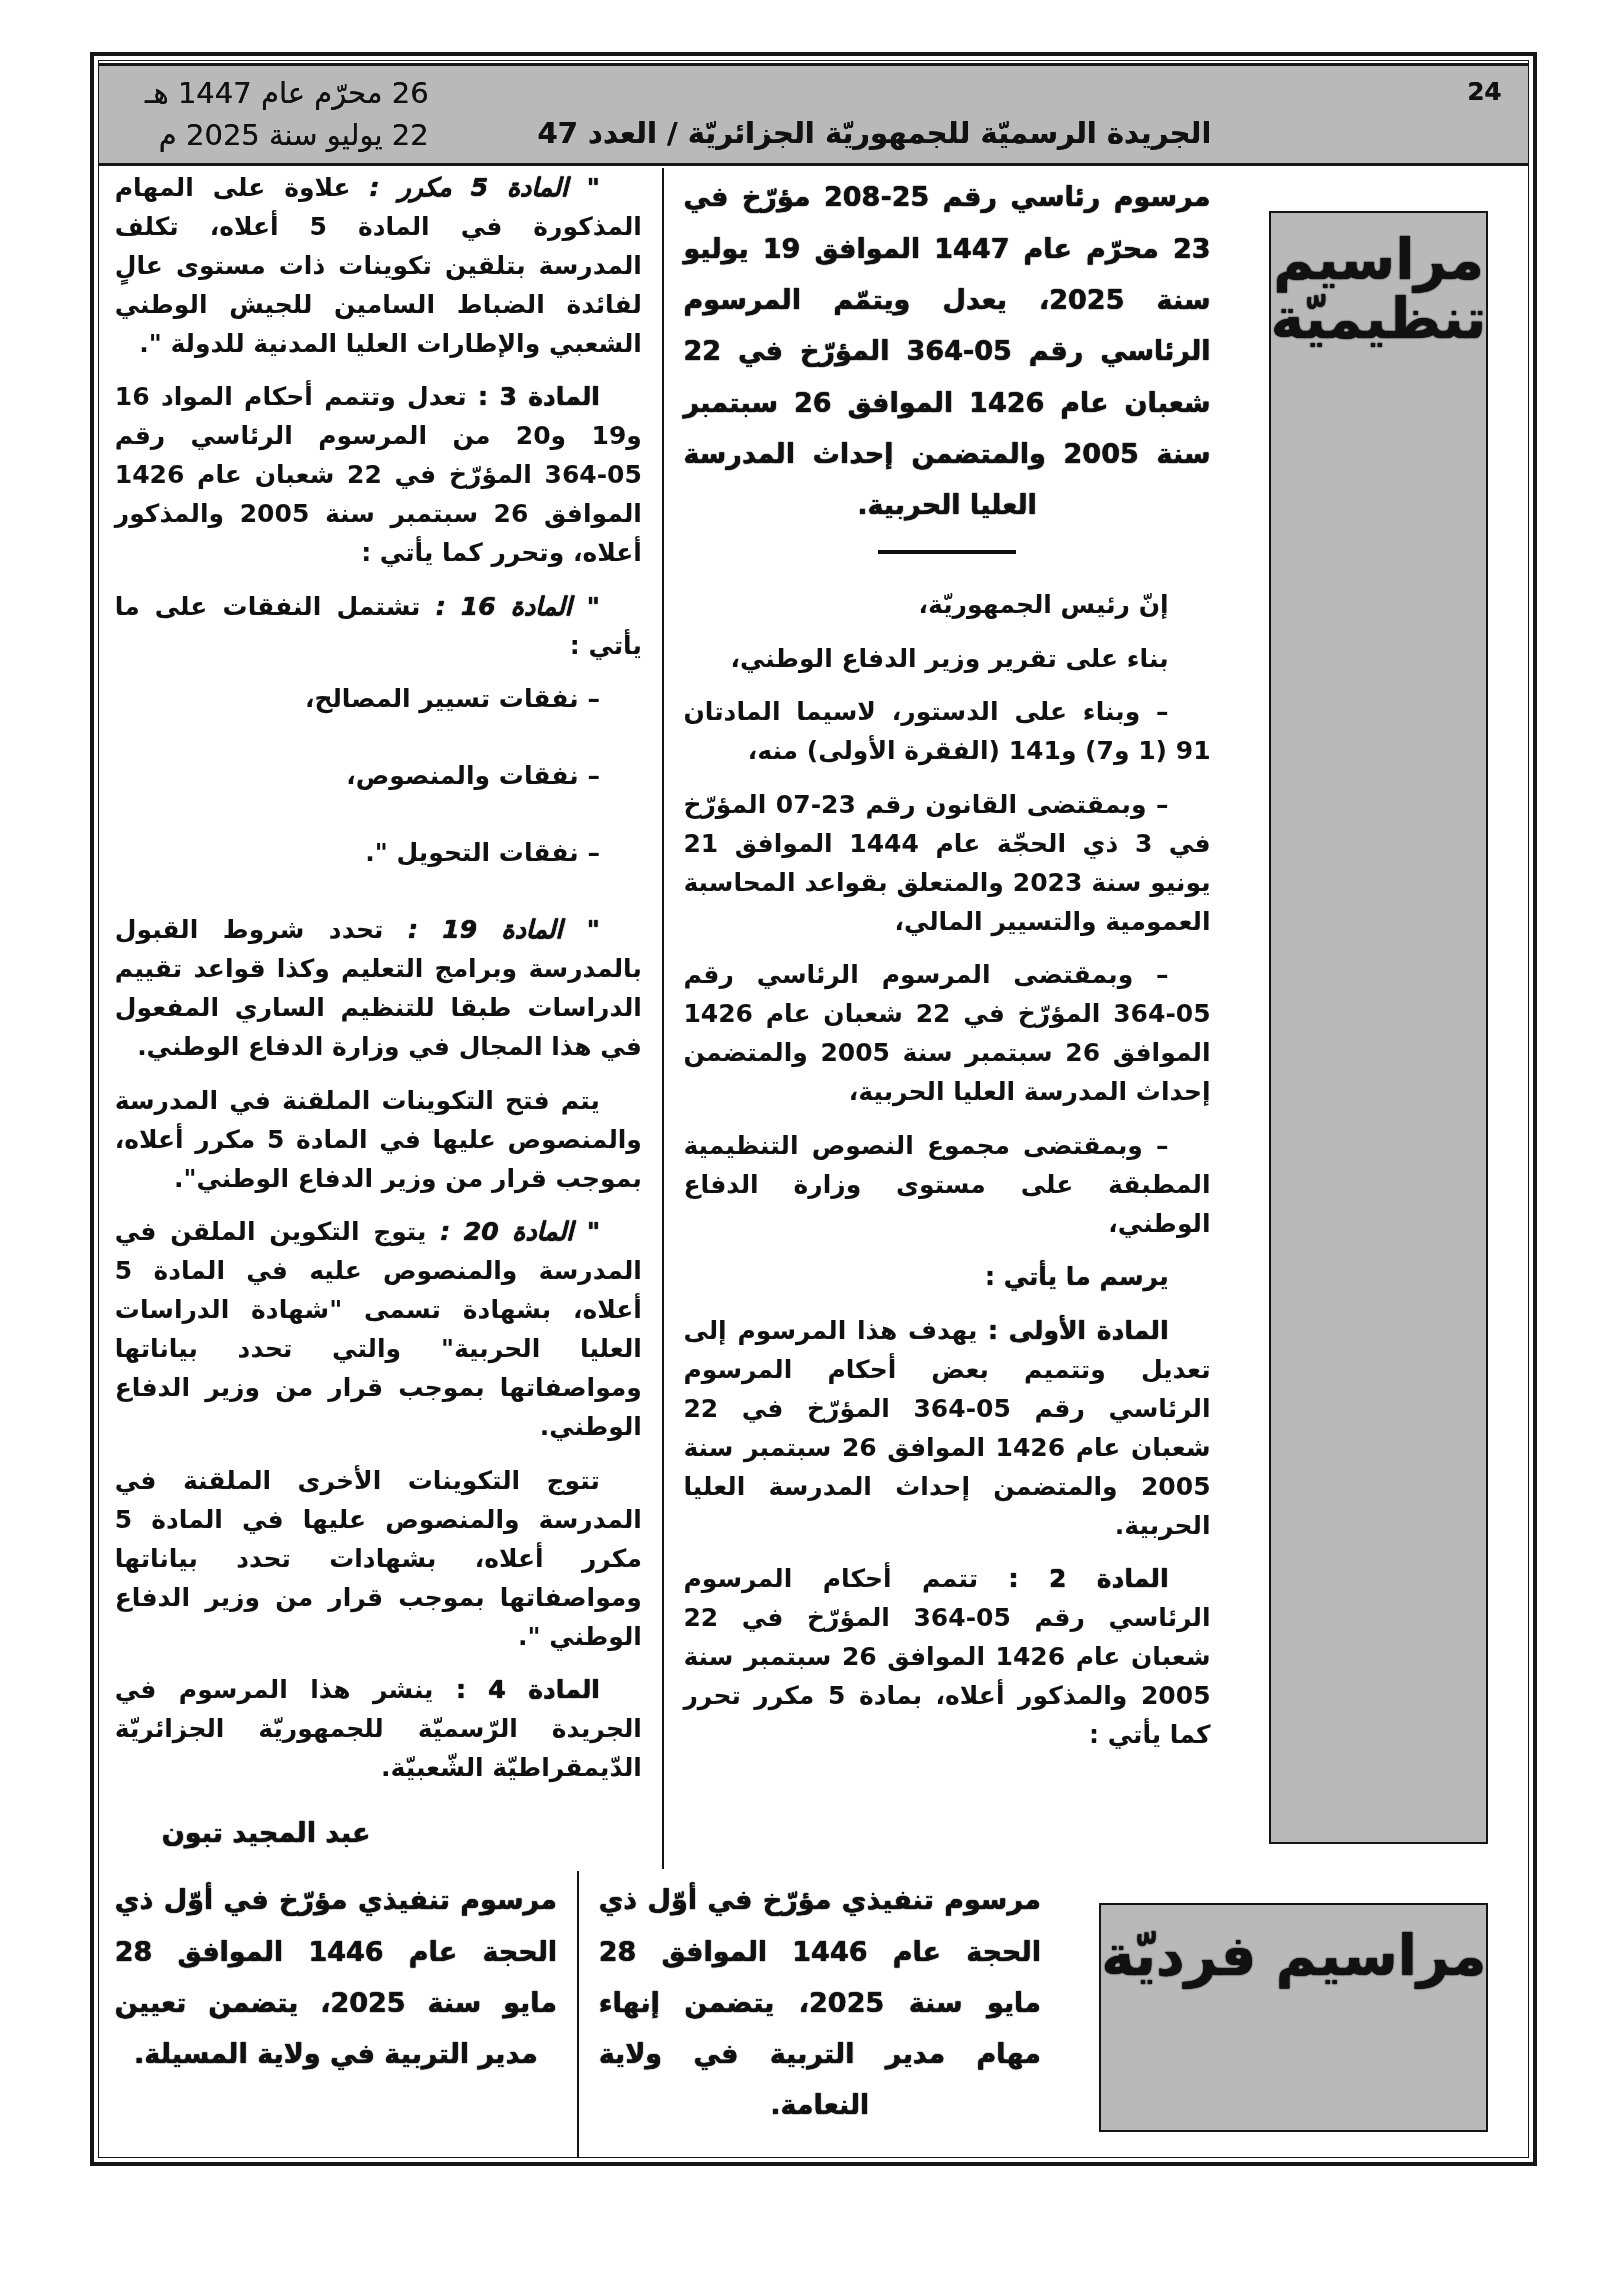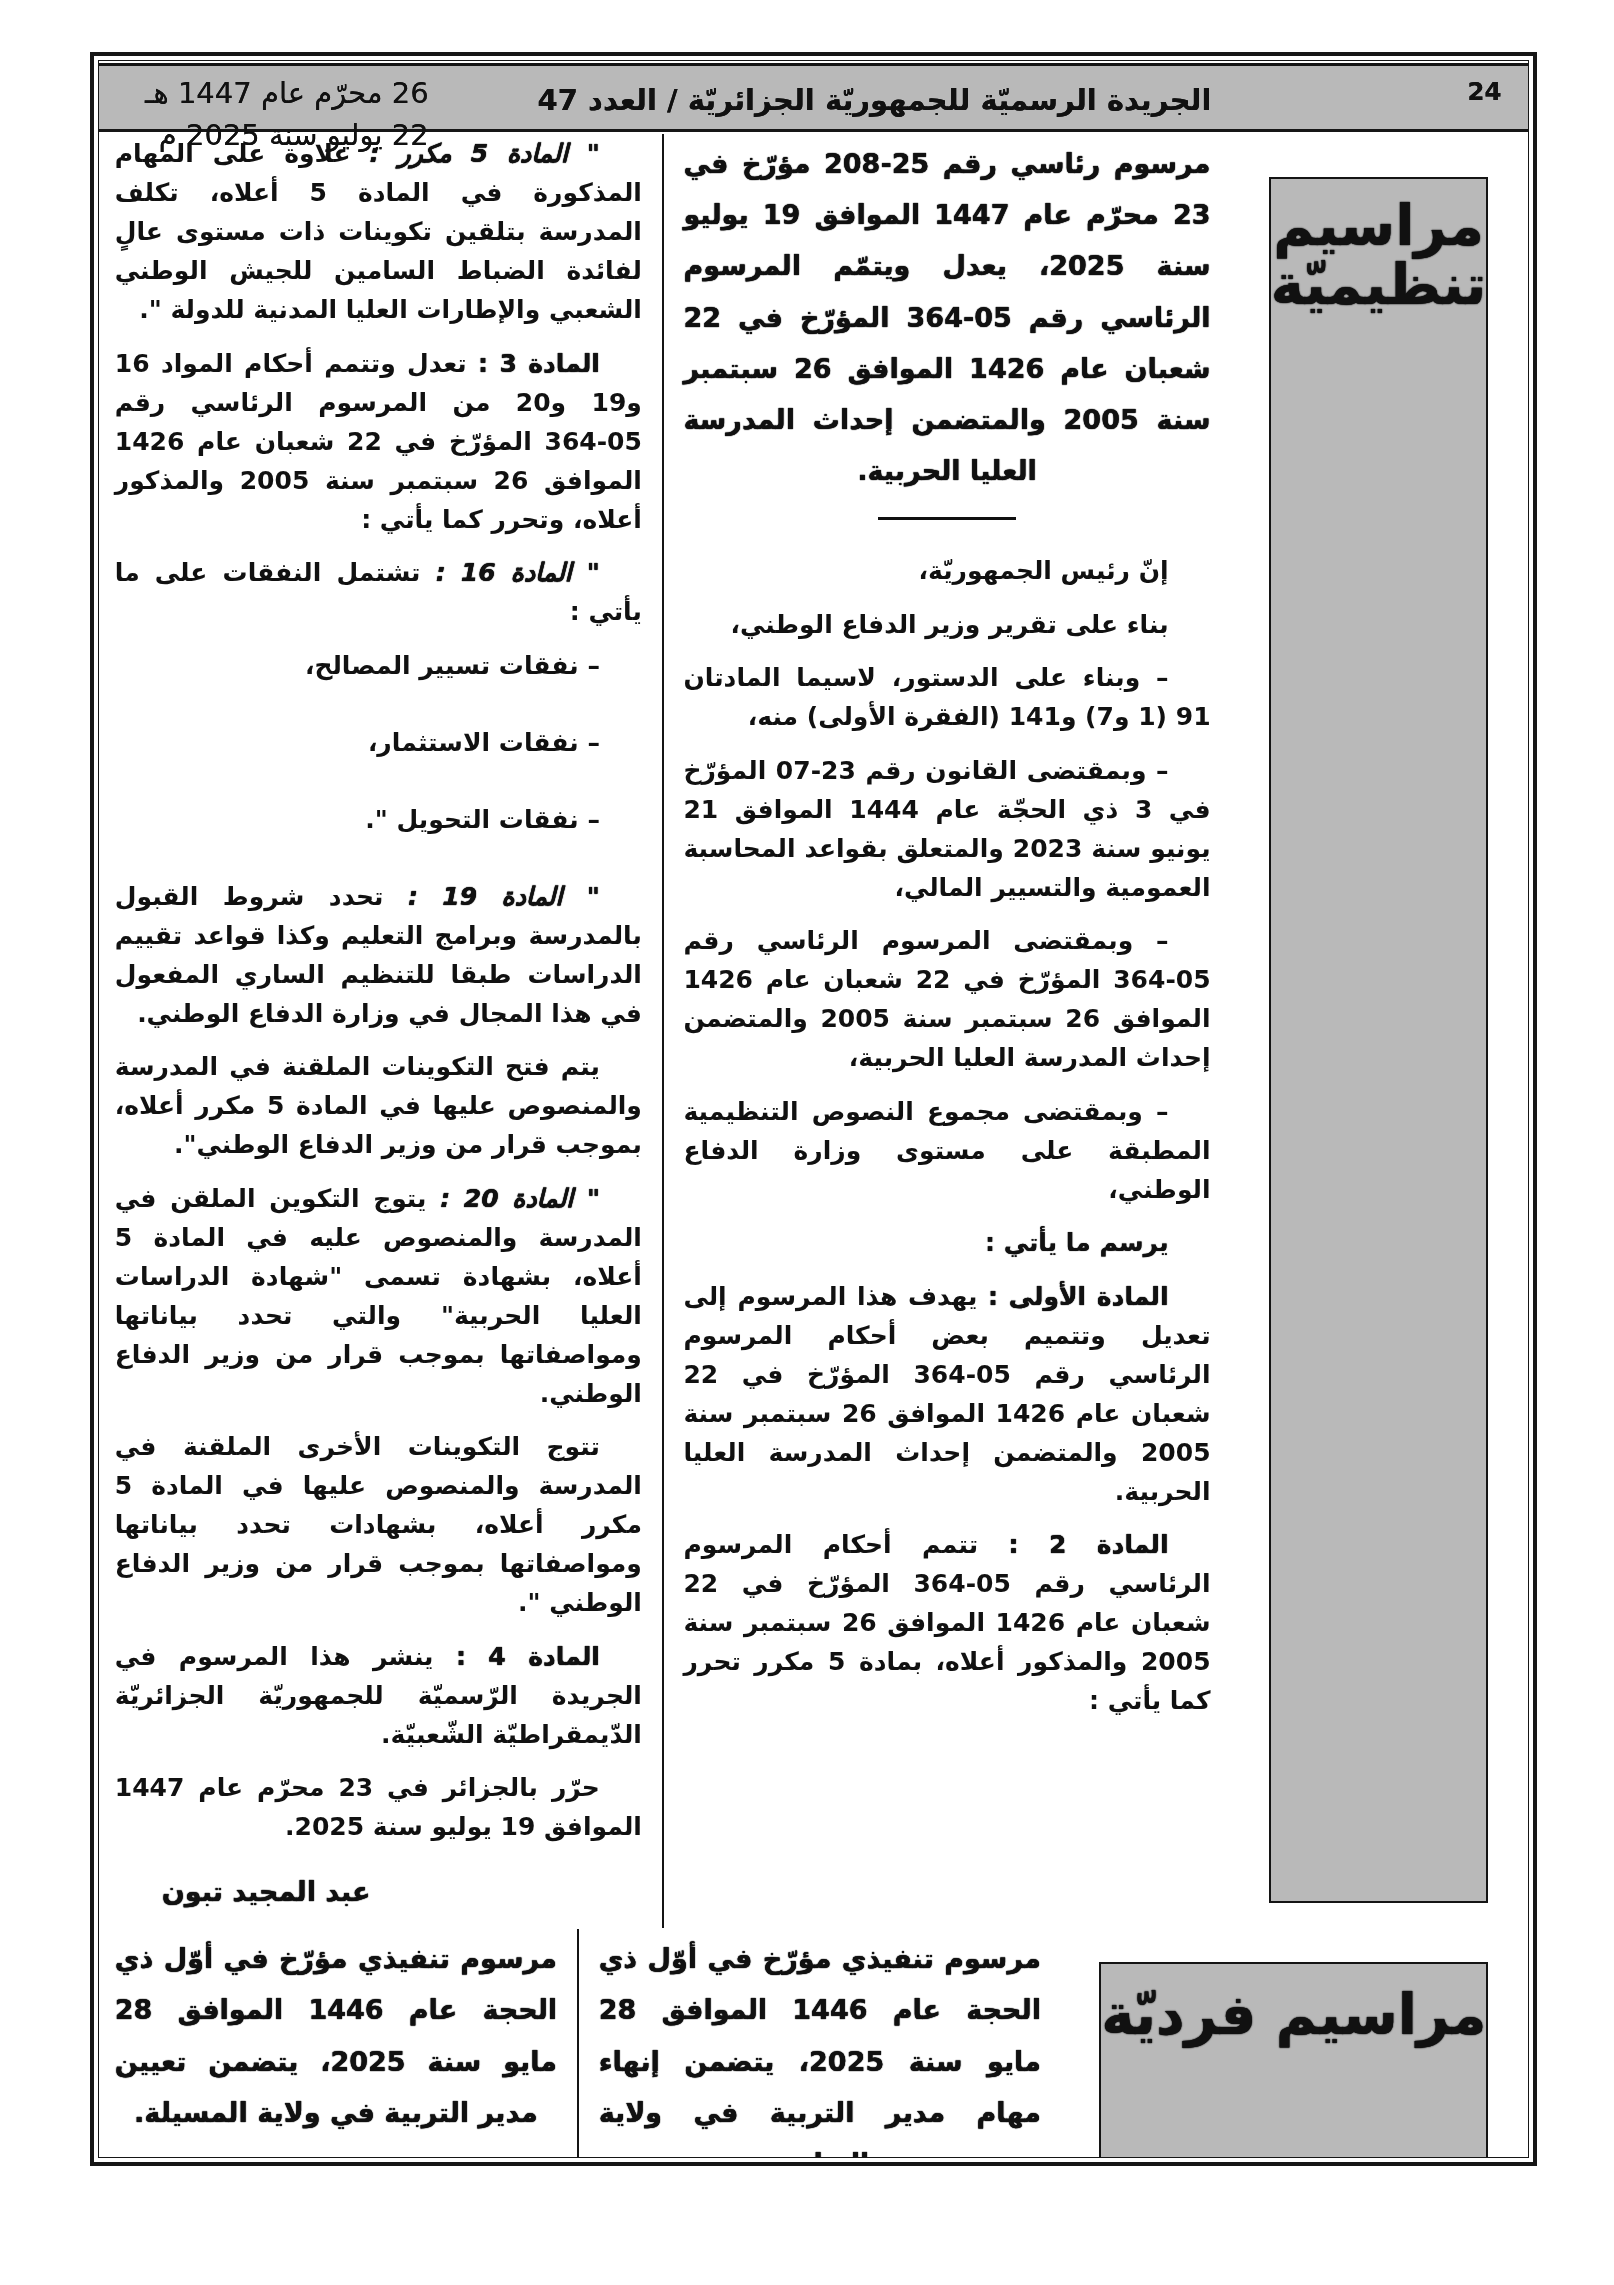--- a/index.html
+++ b/index.html
@@ -94,28 +94,27 @@
               <p class="par proclaim">يرسم ما يأتي :</p>
               <p class="par article"><span class="lead">المادة الأولى : </span>يهدف هذا المرسوم إلى تعديل وتتميم بعض أحكام المرسوم الرئاسي رقم 05‏-‏364 المؤرّخ في 22 شعبان عام 1426 الموافق 26 سبتمبر سنة 2005 والمتضمن إحداث المدرسة العليا الحربية.</p>
               <p class="par article"><span class="lead">المادة 2 : </span>تتمم أحكام المرسوم الرئاسي رقم 05‏-‏364 المؤرّخ في 22 شعبان عام 1426 الموافق 26 سبتمبر سنة 2005 والمذكور أعلاه، بمادة 5 مكرر تحرر كما يأتي :</p>
             </div>
             <div class="divider"></div>
             <div class="col col-left">
               <p class="par article"><span class="lead italic-quote">" المادة 5 مكرر : </span>علاوة على المهام المذكورة في المادة 5 أعلاه، تكلف المدرسة بتلقين تكوينات ذات مستوى عالٍ لفائدة الضباط السامين للجيش الوطني الشعبي والإطارات العليا المدنية للدولة ".</p>
               <p class="par article"><span class="lead">المادة 3 : </span>تعدل وتتمم أحكام المواد 16 و19 و20 من المرسوم الرئاسي رقم 05‏-‏364 المؤرّخ في 22 شعبان عام 1426 الموافق 26 سبتمبر سنة 2005 والمذكور أعلاه، وتحرر كما يأتي :</p>
               <p class="par article"><span class="lead italic-quote">" المادة 16 : </span>تشتمل النفقات على ما يأتي :</p>
               <p class="par dash">– نفقات تسيير المصالح،</p>
-              <p class="par dash">– نفقات الاستثمار،</p>
+              <p class="par dash">– نفقات والمنصوص،</p>
               <p class="par dash">– نفقات التحويل ".</p>
               <p class="par article"><span class="lead italic-quote">" المادة 19 : </span>تحدد شروط القبول بالمدرسة وبرامج التعليم وكذا قواعد تقييم الدراسات طبقا للتنظيم الساري المفعول في هذا المجال في وزارة الدفاع الوطني.</p>
               <p class="par body">يتم فتح التكوينات الملقنة في المدرسة والمنصوص عليها في المادة 5 مكرر أعلاه، بموجب قرار من وزير الدفاع الوطني".</p>
               <p class="par article"><span class="lead italic-quote">" المادة 20 : </span>يتوج التكوين الملقن في المدرسة والمنصوص عليه في المادة 5 أعلاه، بشهادة تسمى "شهادة الدراسات العليا الحربية" والتي تحدد بياناتها ومواصفاتها بموجب قرار من وزير الدفاع الوطني.</p>
               <p class="par body">تتوج التكوينات الأخرى الملقنة في المدرسة والمنصوص عليها في المادة 5 مكرر أعلاه، بشهادات تحدد بياناتها ومواصفاتها بموجب قرار من وزير الدفاع الوطني ".</p>
               <p class="par article"><span class="lead">المادة 4 : </span>ينشر هذا المرسوم في الجريدة الرّسميّة للجمهوريّة الجزائريّة الدّيمقراطيّة الشّعبيّة.</p>
-              <p class="par body">حرّر بالجزائر في 23 محرّم عام 1447 الموافق 19 يوليو سنة 2025.</p>
               <p class="par signature">عبد المجيد تبون</p>
             </div>
           </div>
         </section>
         <section class="section">
           <div class="banner"><span class="banner-text">مراسيم فرديّة</span></div>
           <div class="cols">
             <div class="col col-right">
               <p class="par heading">مرسوم تنفيذي مؤرّخ في أوّل ذي الحجة عام 1446 الموافق 28 مايو سنة 2025، يتضمن إنهاء مهام مدير التربية في ولاية النعامة.</p>
             </div>

